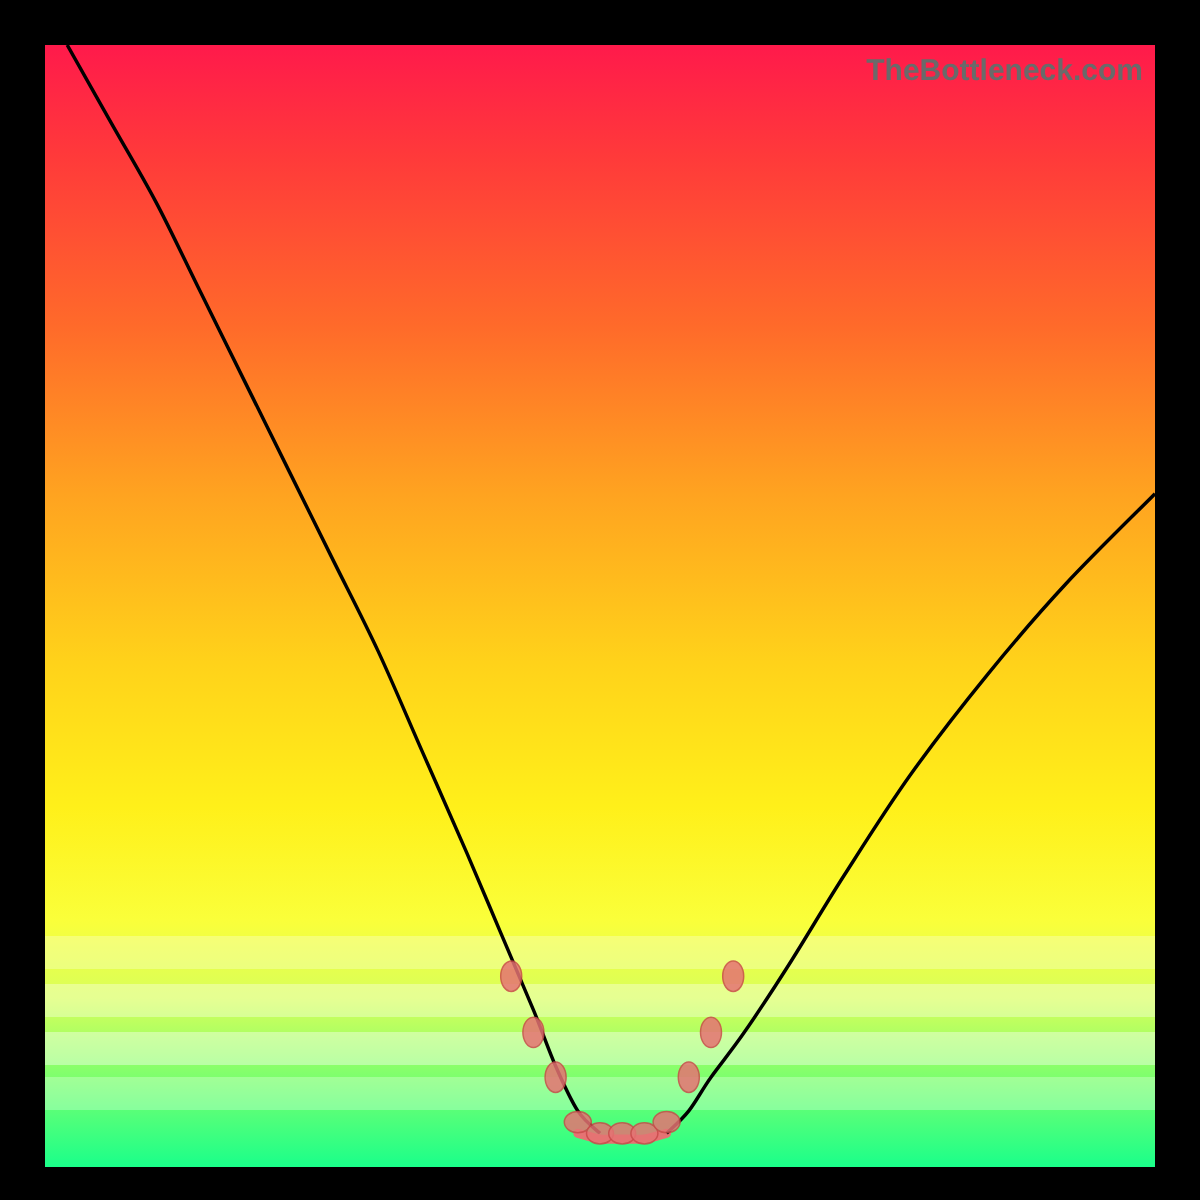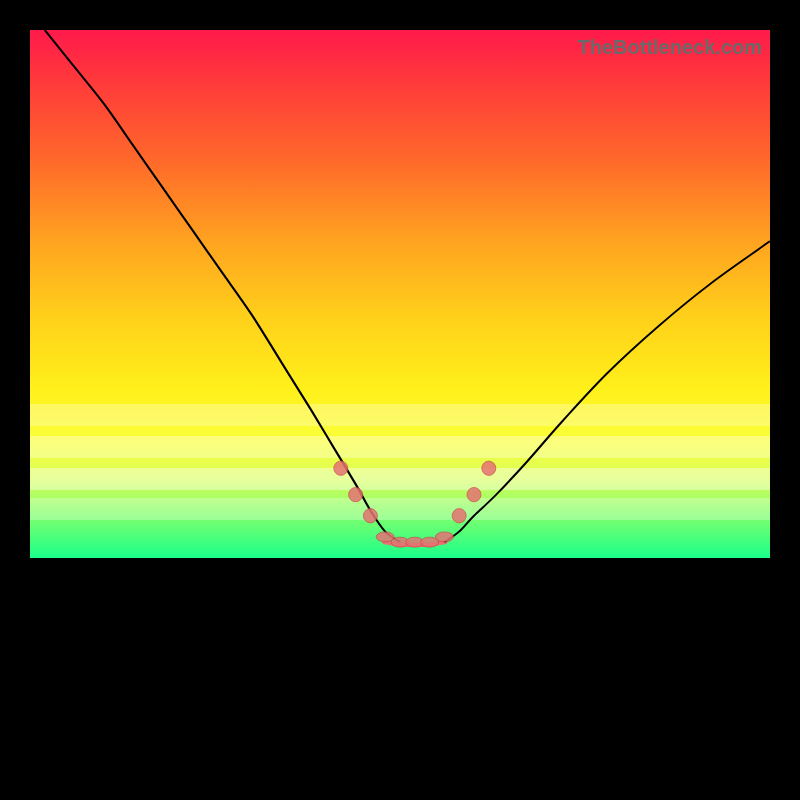--- a/index.html
+++ b/index.html
@@ -15,21 +15,21 @@
     position: relative;
     width: 800px;
     height: 800px;
     background: #000;
   }
   .plot-area {
     position: absolute;
     left: 30px;
     top: 30px;
     width: 740px;
-    height: 528px;
+    height: 748px;
     background: linear-gradient(to bottom,
       #ff1a4b 0%,
       #ff3a3a 10%,
       #ff6a2a 25%,
       #ffa320 40%,
       #ffd21a 55%,
       #fff01a 68%,
       #faff3a 78%,
       #d8ff5a 85%,
       #8aff6a 91%,

